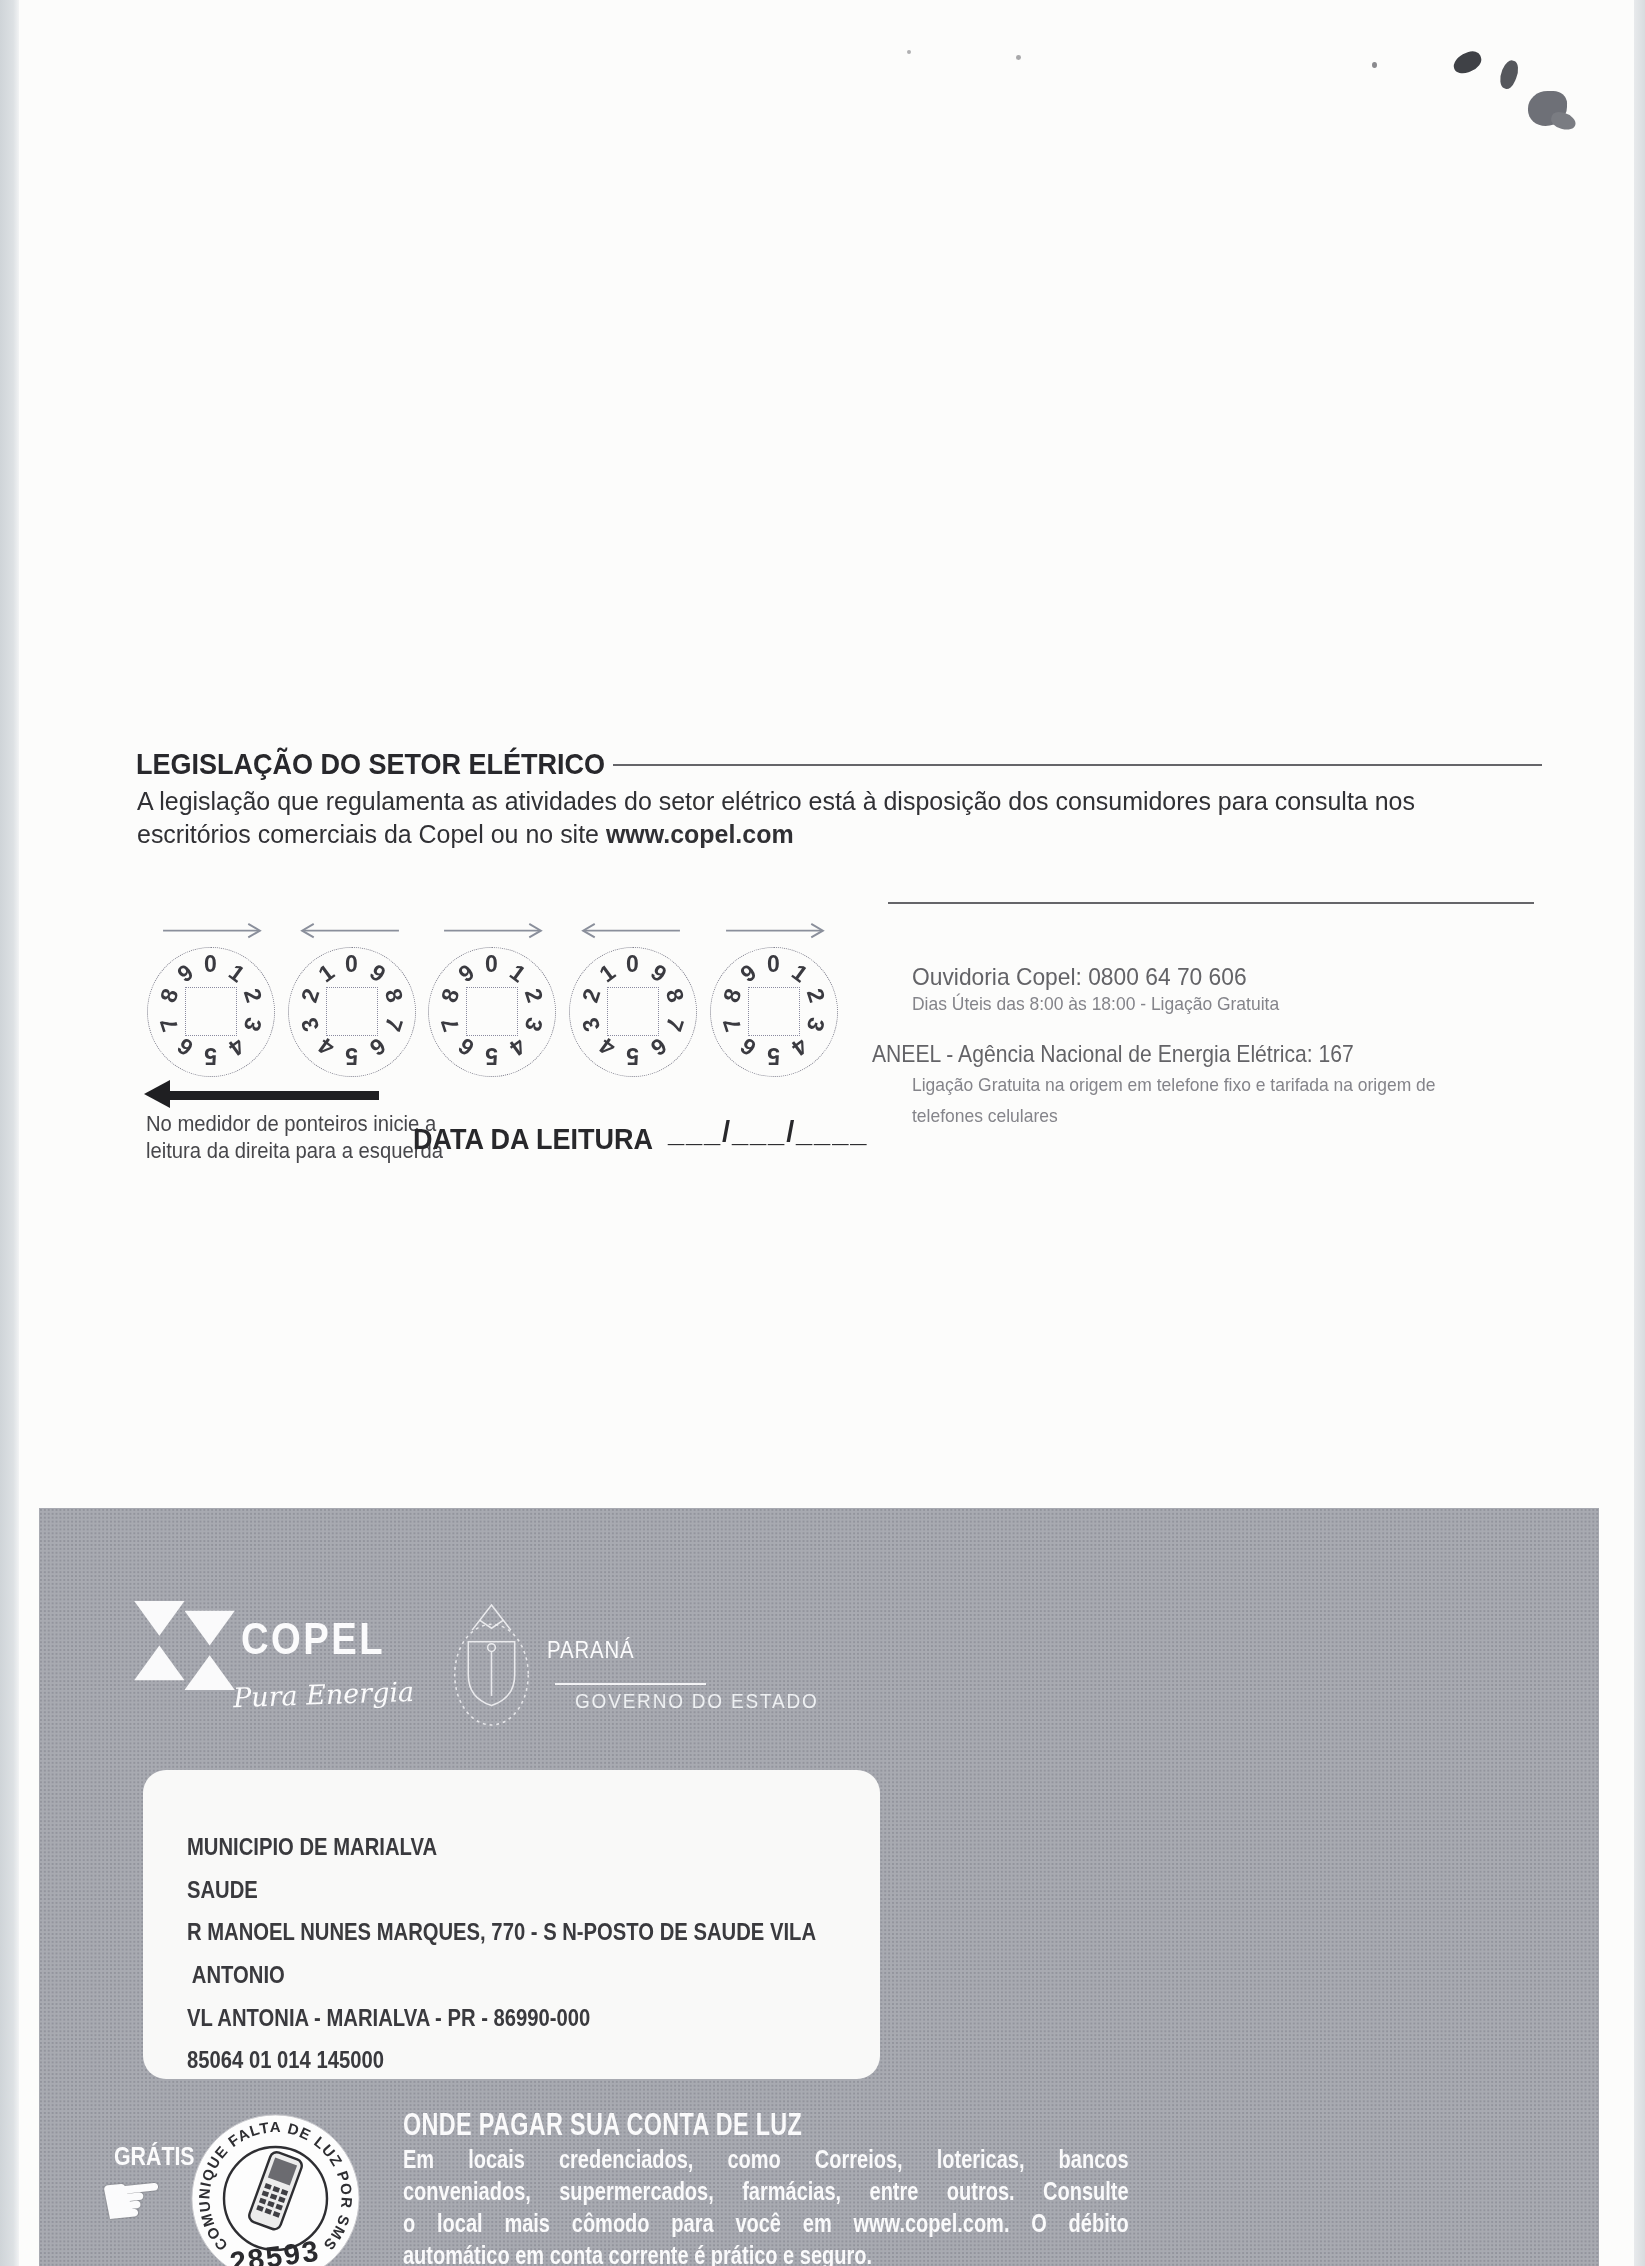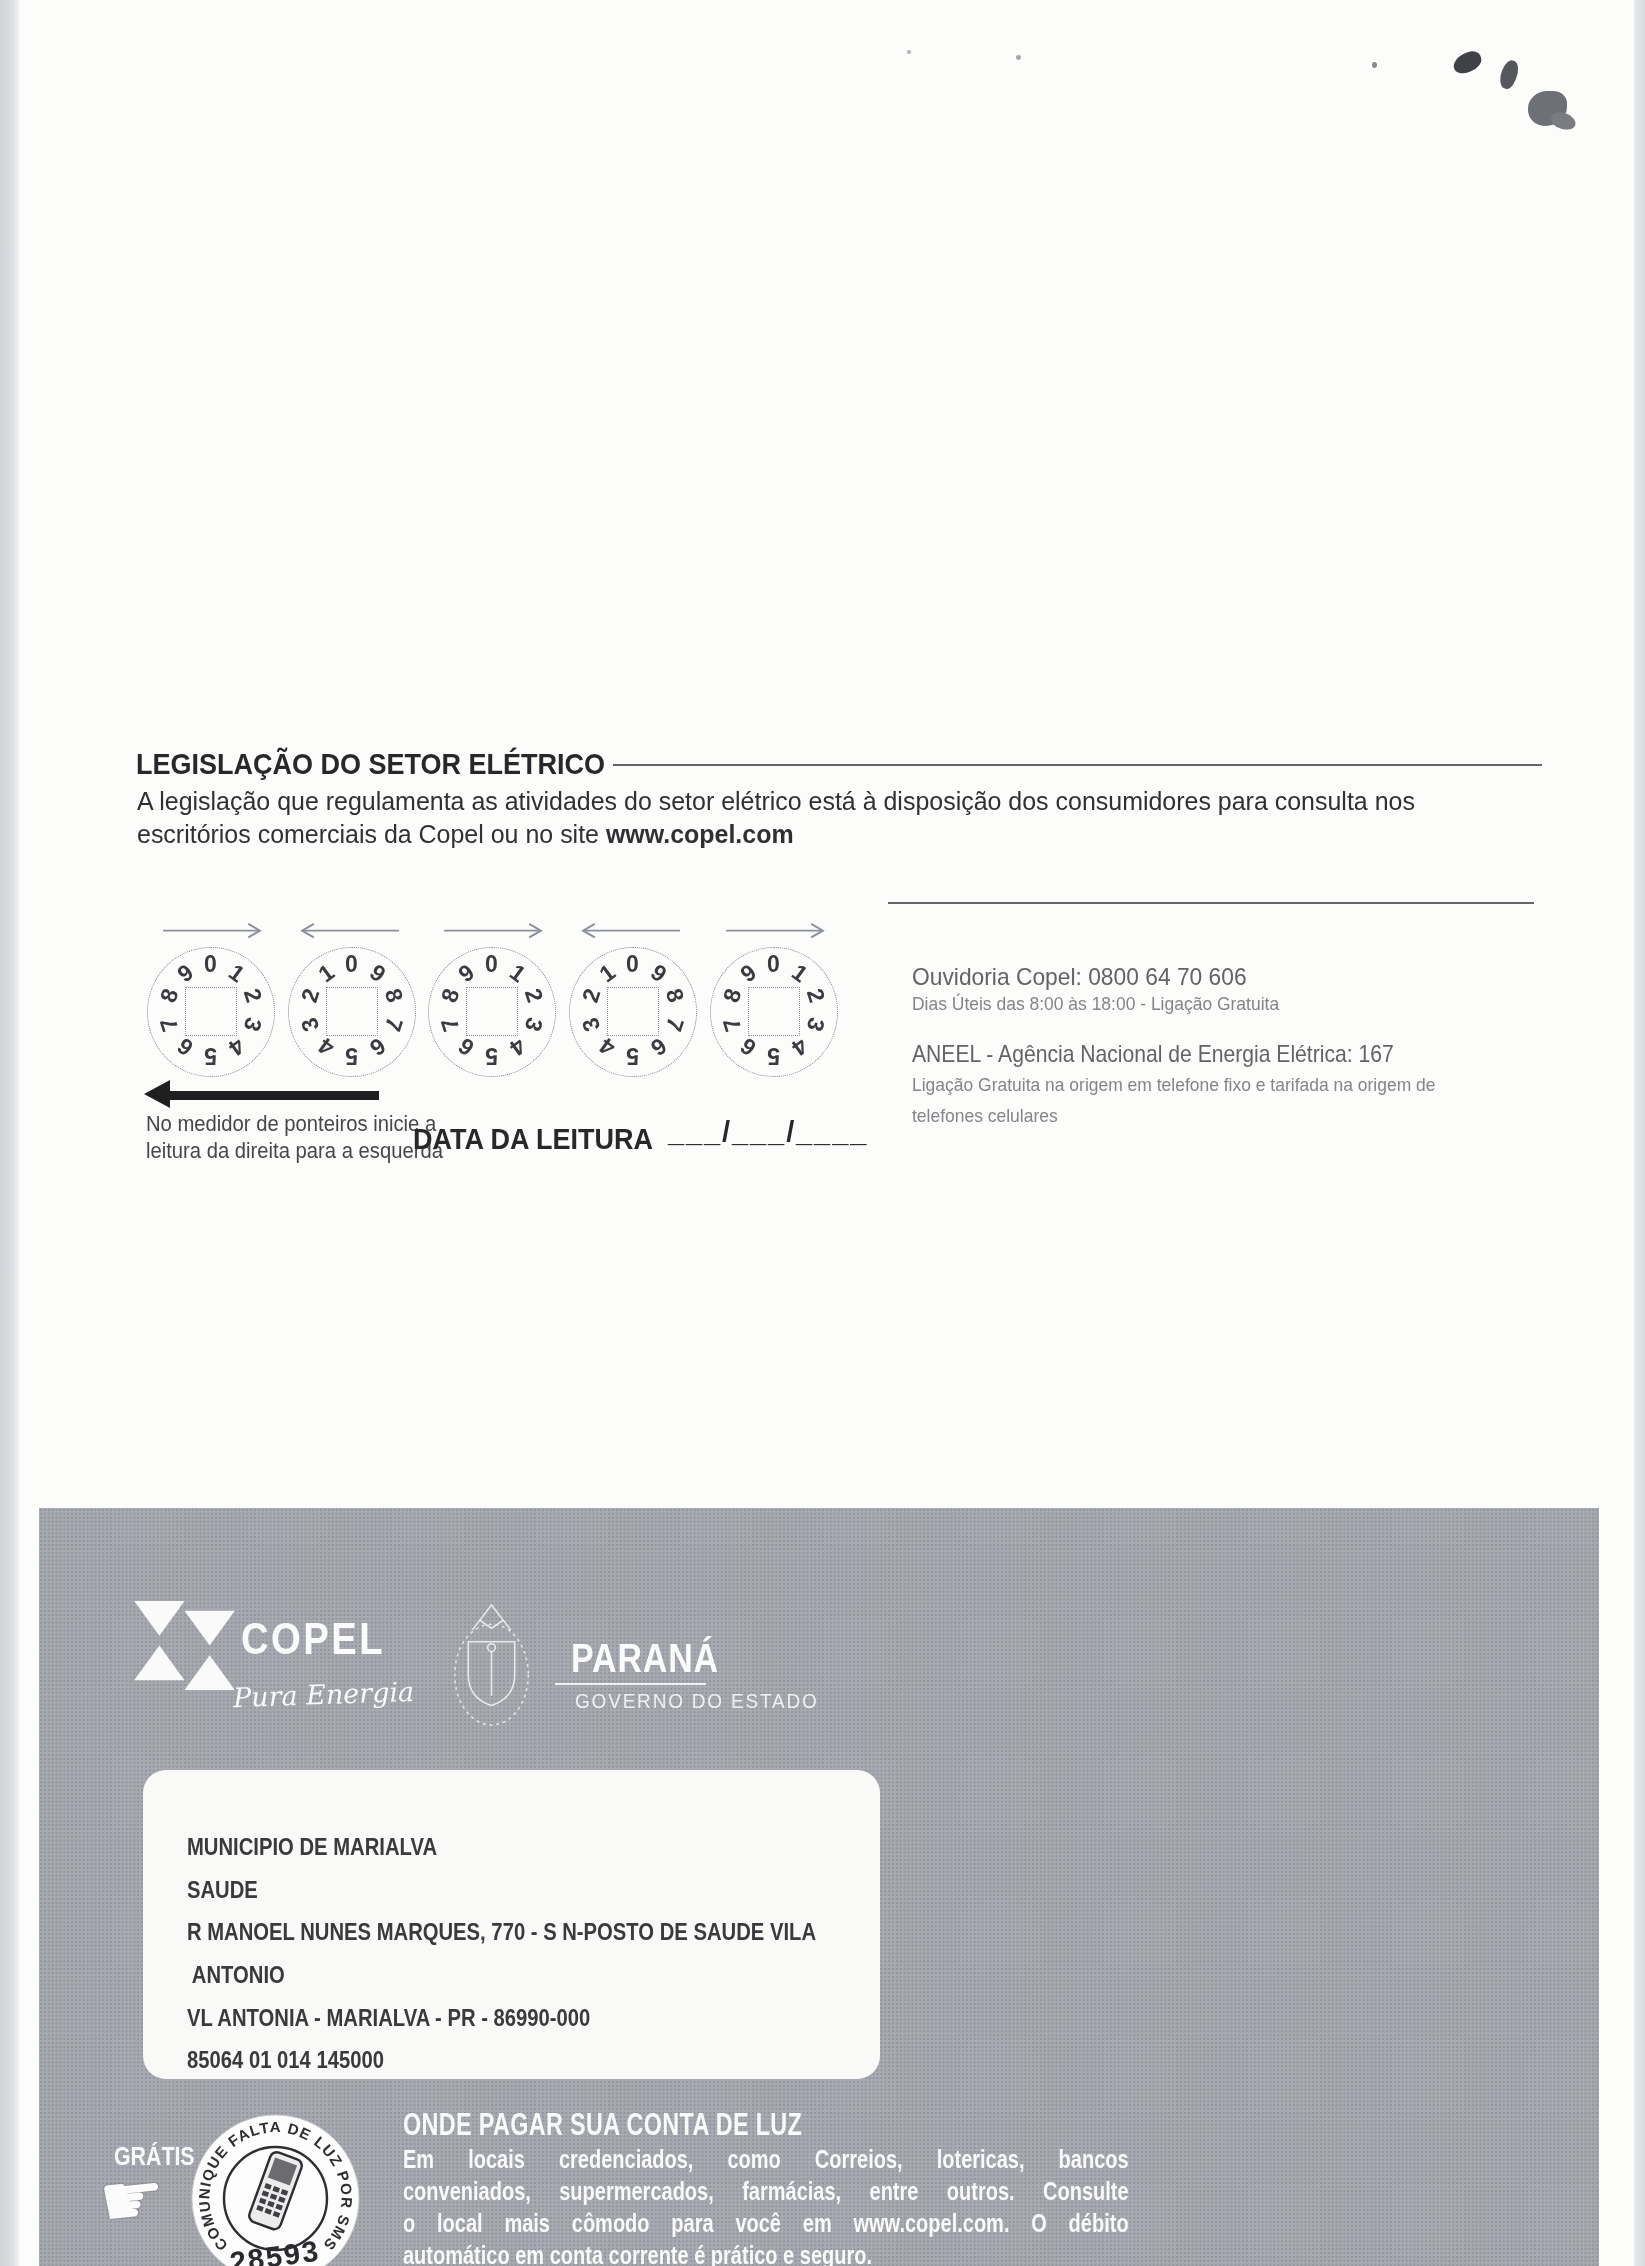--- a/index.html
+++ b/index.html
@@ -181,21 +181,21 @@
   <div class="abs" style="left:668px;top:1116px;font-size:29px;font-weight:bold;color:#28282b;letter-spacing:1.9px;">
     <span>___/___/____</span>
   </div>
 
   <div class="abs c-title" style="left:912px;top:963px;">
     <span class="sx" style="transform:scaleX(.95);">Ouvidoria Copel: 0800 64 70 606</span>
   </div>
   <div class="abs c-sub" style="left:912px;top:993px;">
     <span class="sx" style="transform:scaleX(.95);">Dias Úteis das 8:00 às 18:00 - Ligação Gratuita</span>
   </div>
-  <div class="abs c-title" style="left:912px;top:1040px;">
+  <div class="abs c-title" style="left:872px;top:1040px;">
     <span class="sx" style="transform:scaleX(.88);">ANEEL - Agência Nacional de Energia Elétrica: 167</span>
   </div>
   <div class="abs c-sub" style="left:912px;top:1069px;width:543px;line-height:31px;">
     <span style="display:inline-block;transform:scaleX(.95);transform-origin:0 0;width:573px;">Ligação Gratuita na origem em telefone fixo e tarifada na origem de telefones celulares</span>
   </div>
 
   <div id="gray-box" class="abs">
 
     <svg class="abs" style="left:95px;top:93px;" width="101" height="89" viewBox="0 0 104 92">
       <polygon points="0,0 52,0 26,36" fill="#fafafb"></polygon>
@@ -211,21 +211,21 @@
     </div>
 
     <svg class="abs" style="left:408px;top:83px;" width="89" height="146" viewBox="0 0 92 150" fill="none" stroke="#f2f2f4" stroke-width="1.6">
       <ellipse cx="46" cy="86" rx="38" ry="52" stroke-dasharray="3 4" opacity=".85"></ellipse>
       <path d="M22 52 h48 v34 q0 24 -24 32 q-24 -8 -24 -32 z" opacity=".9"></path>
       <polyline points="26,40 46,14 66,40" opacity=".9"></polyline>
       <polyline points="34,30 46,38 58,30" opacity=".9"></polyline>
       <line x1="46" y1="62" x2="46" y2="108" opacity=".9"></line>
       <circle cx="46" cy="58" r="4" opacity=".9"></circle>
     </svg>
-    <div class="abs white" style="left:532px;top:128px;font-size:40px;font-weight:bold;letter-spacing:1px;">
+    <div class="abs white" style="left:508px;top:128px;font-size:24px;font-weight:normal;letter-spacing:1px;">
       <span class="sx" style="transform:scaleX(.85);">PARANÁ</span>
     </div>
     <div class="abs" style="left:516px;top:175px;width:151px;height:2.4px;background:#f2f2f4;"></div>
     <div class="abs" style="left:536px;top:182px;font-size:20px;letter-spacing:1.9px;color:#eef0f2;">
       <span class="sx" style="transform:scaleX(.95);">GOVERNO DO ESTADO</span>
     </div>
   </div>
 
   <div id="addr-box" class="abs"></div>
   <div class="addr-line" style="top:1834px;">MUNICIPIO DE MARIALVA</div>

